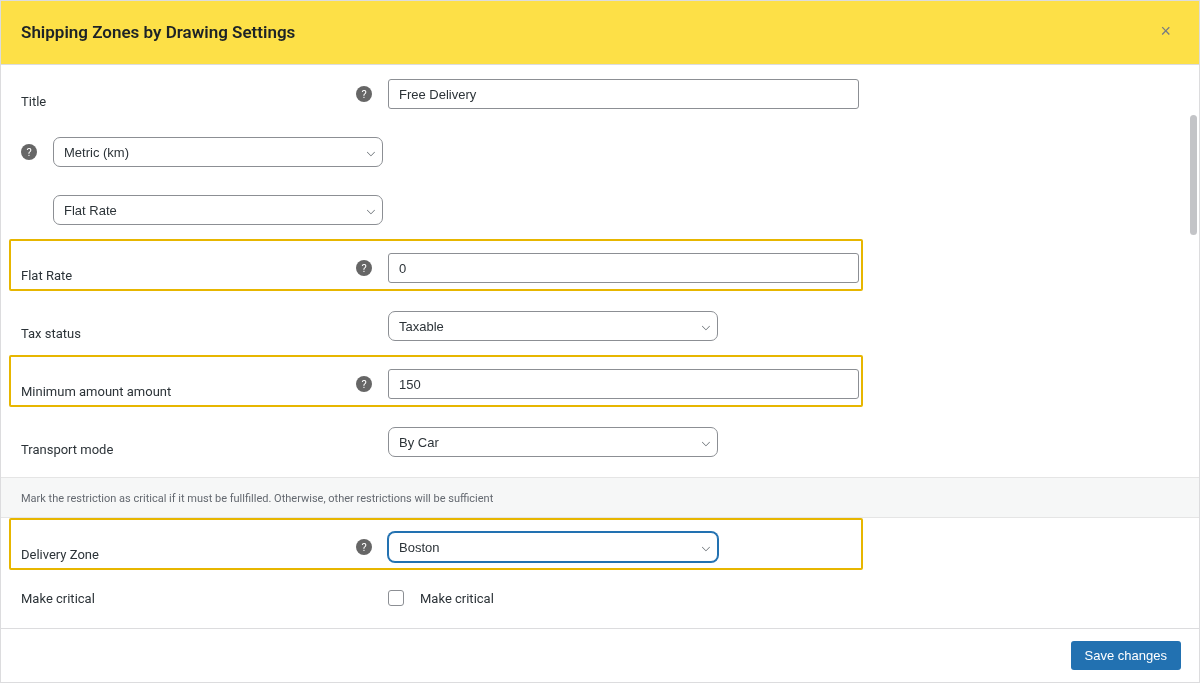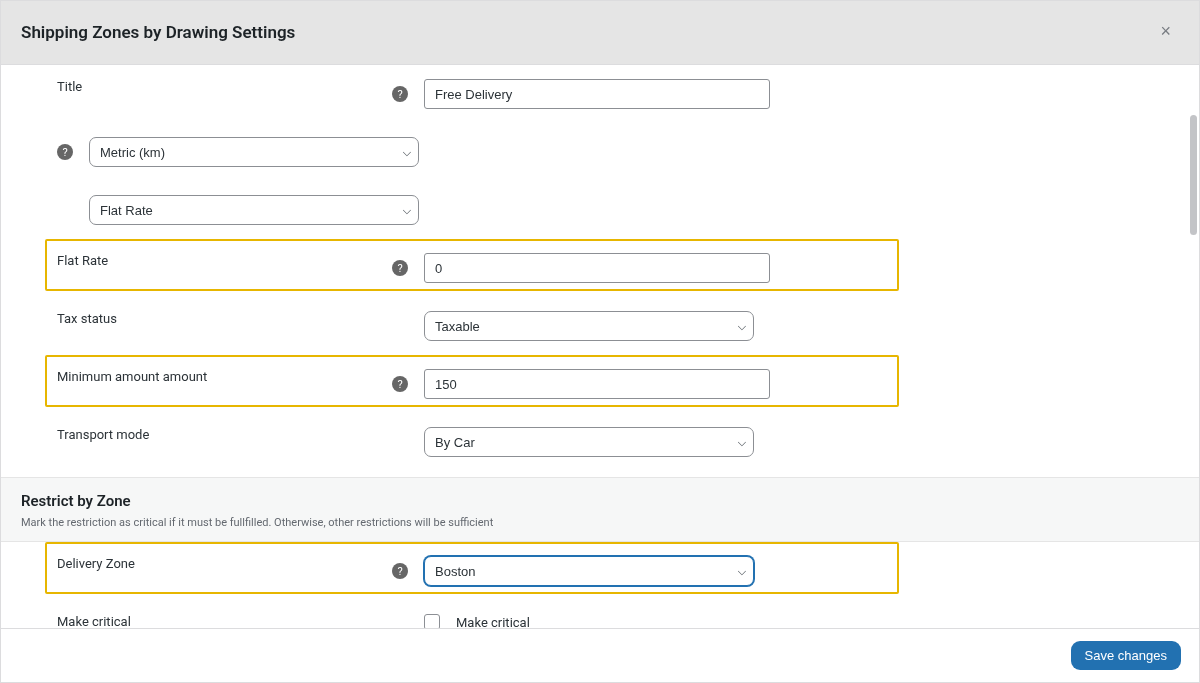--- a/index.html
+++ b/index.html
@@ -17,21 +17,21 @@
     display: flex;
     flex-direction: column;
     border: 1px solid #dcdcde;
   }
   .modal-header {
     padding: 16px 20px 18px 20px;
     border-bottom: 1px solid #dcdcde;
     display: flex;
     align-items: center;
     justify-content: space-between;
-    background: #e5e5e5;
+    background: #fde047;
   }
   .modal-title {
     font-size: 17px;
     font-weight: 600;
     color: #1d2327;
   }
   .close-btn {
     font-size: 18px;
     color: #787c82;
     cursor: pointer;
@@ -52,24 +52,23 @@
     width: 7px;
     height: 120px;
     background: #c3c4c7;
     border-radius: 4px;
   }
   .form-body {
     padding: 0 0 10px 0;
   }
   .form-row {
     display: flex;
-    align-items: flex-start;
+    align-items: flex-end;
     padding: 14px 20px;
     position: relative;
-    margin-left: 36px;
   }
   .label-col {
     width: 335px;
     font-size: 13px;
     color: #2c3338;
     display: flex;
     align-items: center;
   }
   .input-col {
     display: flex;
@@ -88,21 +87,21 @@
     justify-content: center;
     margin-right: 10px;
   }
   .help-spacer {
     width: 16px;
     height: 16px;
     margin-right: 10px;
     display: inline-block;
   }
   input[type=text].txt {
-    width: 346px;
+    width: 471px;
     height: 30px;
     border: 1px solid #8c8f94;
     border-radius: 3px;
     padding: 4px 10px;
     font-size: 13px;
     color: #2c3338;
     background: #fff;
   }
   .select-wrap {
     position: relative;
@@ -169,21 +168,21 @@
     border-top: 1px solid #dcdcde;
     padding: 12px 18px;
     display: flex;
     justify-content: flex-end;
     background: #fff;
   }
   .save-btn {
     background: #2271b1;
     color: #fff;
     border: none;
-    border-radius: 9px;
+    border-radius: 3px;
     padding: 7px 14px;
     font-size: 13px;
     cursor: pointer;
   }
   .row-relative { position: relative; }
 </style>
 </head>
 <body>
 
 <div class="modal">
@@ -258,21 +257,20 @@
         <div class="input-col">
           <span class="help-spacer"></span>
           <div class="select-wrap">
             <input type="text" class="sel" readonly="" value="By Car" style="">
             <span class="chev">⌵</span>
           </div>
         </div>
       </div>
 
       <div class="section-panel">
-        <div class="section-title">Restrict by Zone</div>
         <div class="section-desc">Mark the restriction as critical if it must be fullfilled. Otherwise, other restrictions will be sufficient</div>
       </div>
 
       <div class="form-row row-relative">
         <div class="highlight-wrap hw1"></div>
         <div class="label-col">Delivery Zone</div>
         <div class="input-col">
           <span class="help-icon">?</span>
           <div class="select-wrap focused">
             <input type="text" class="sel" readonly="" value="Boston" style="">

